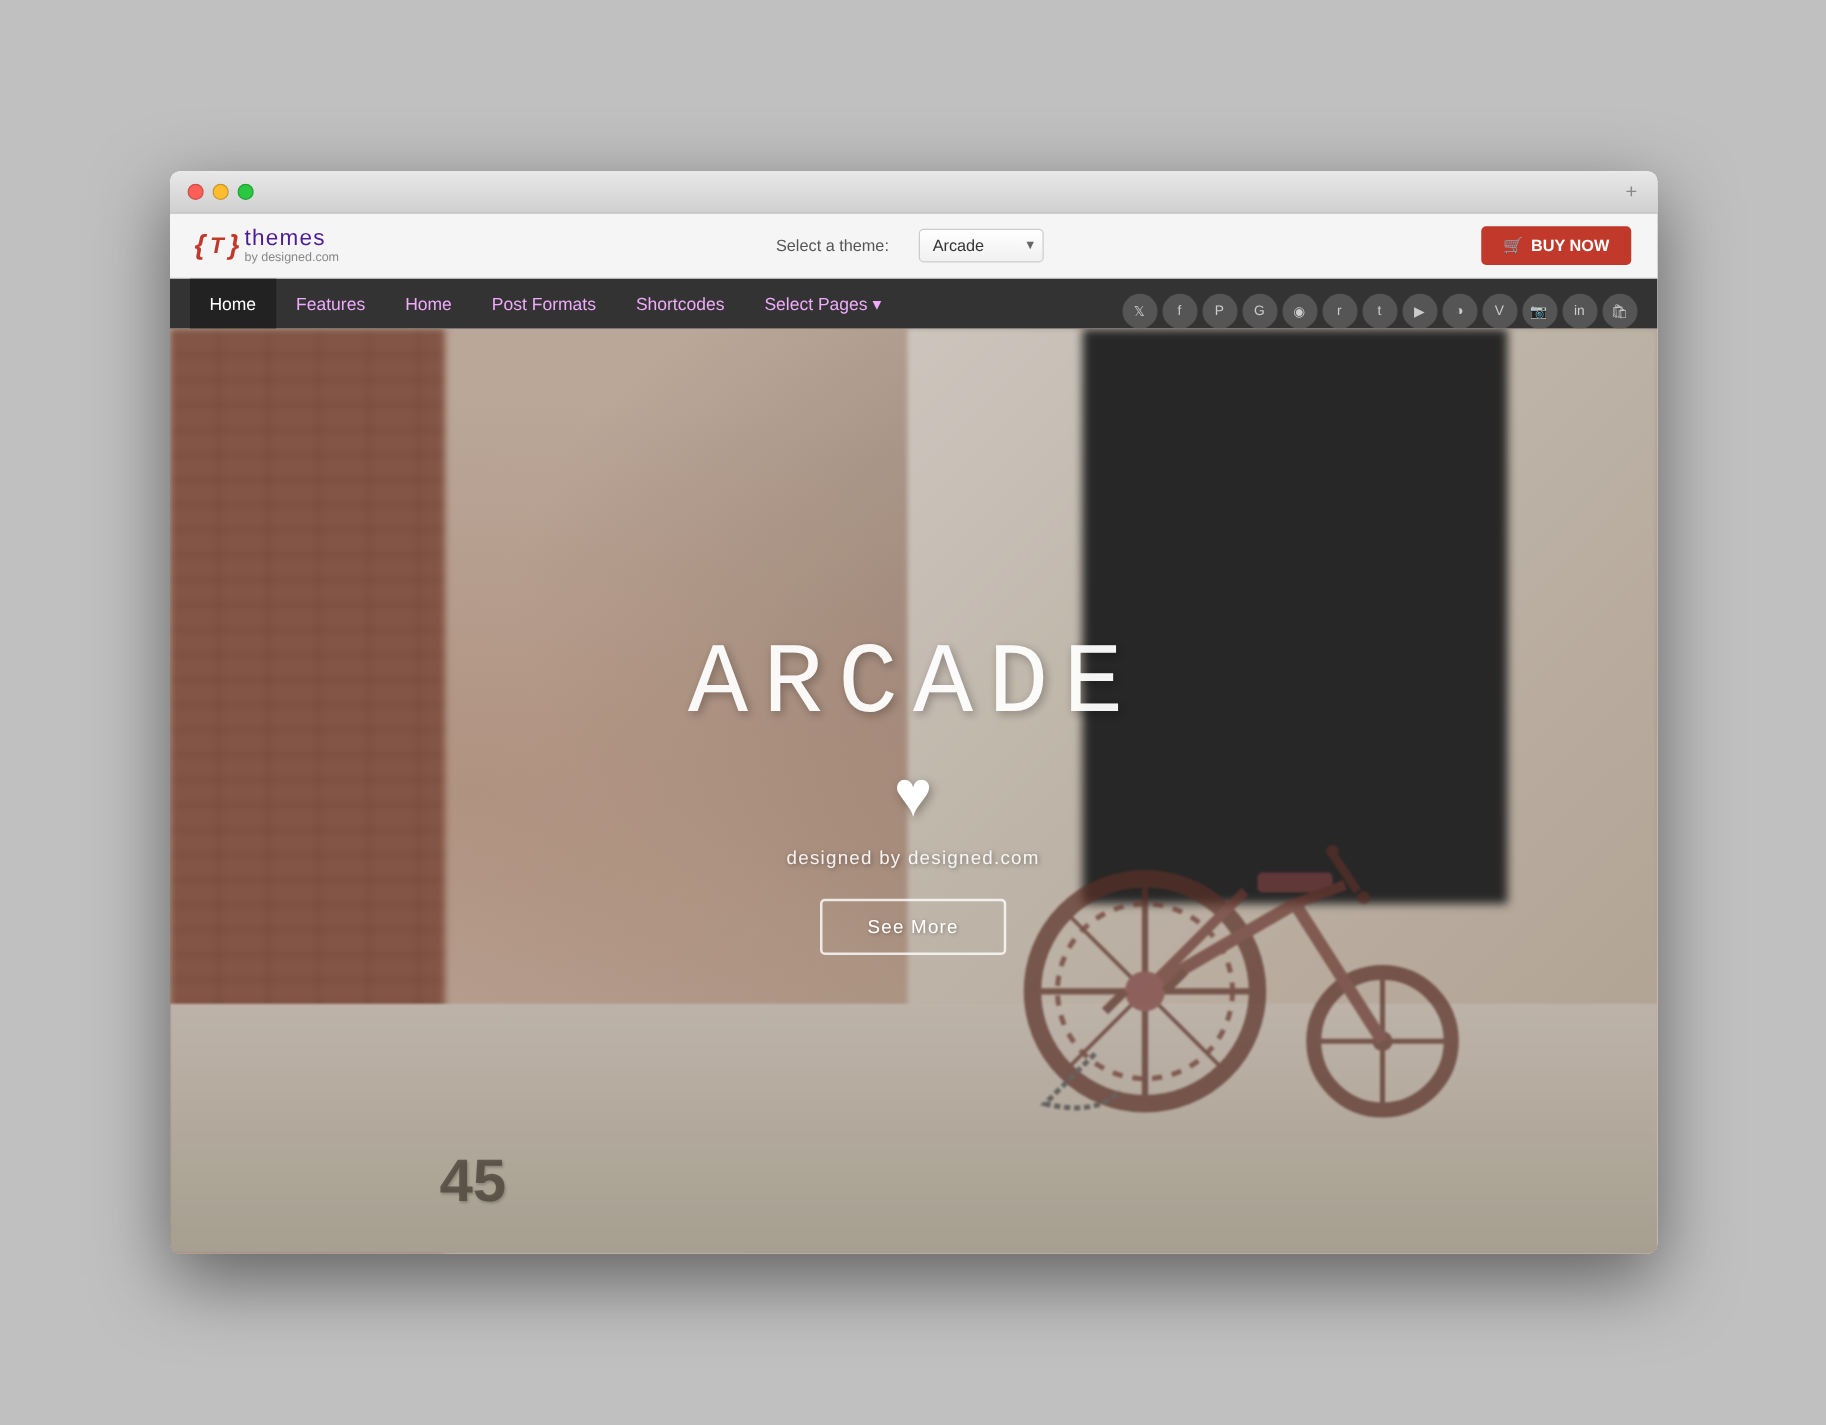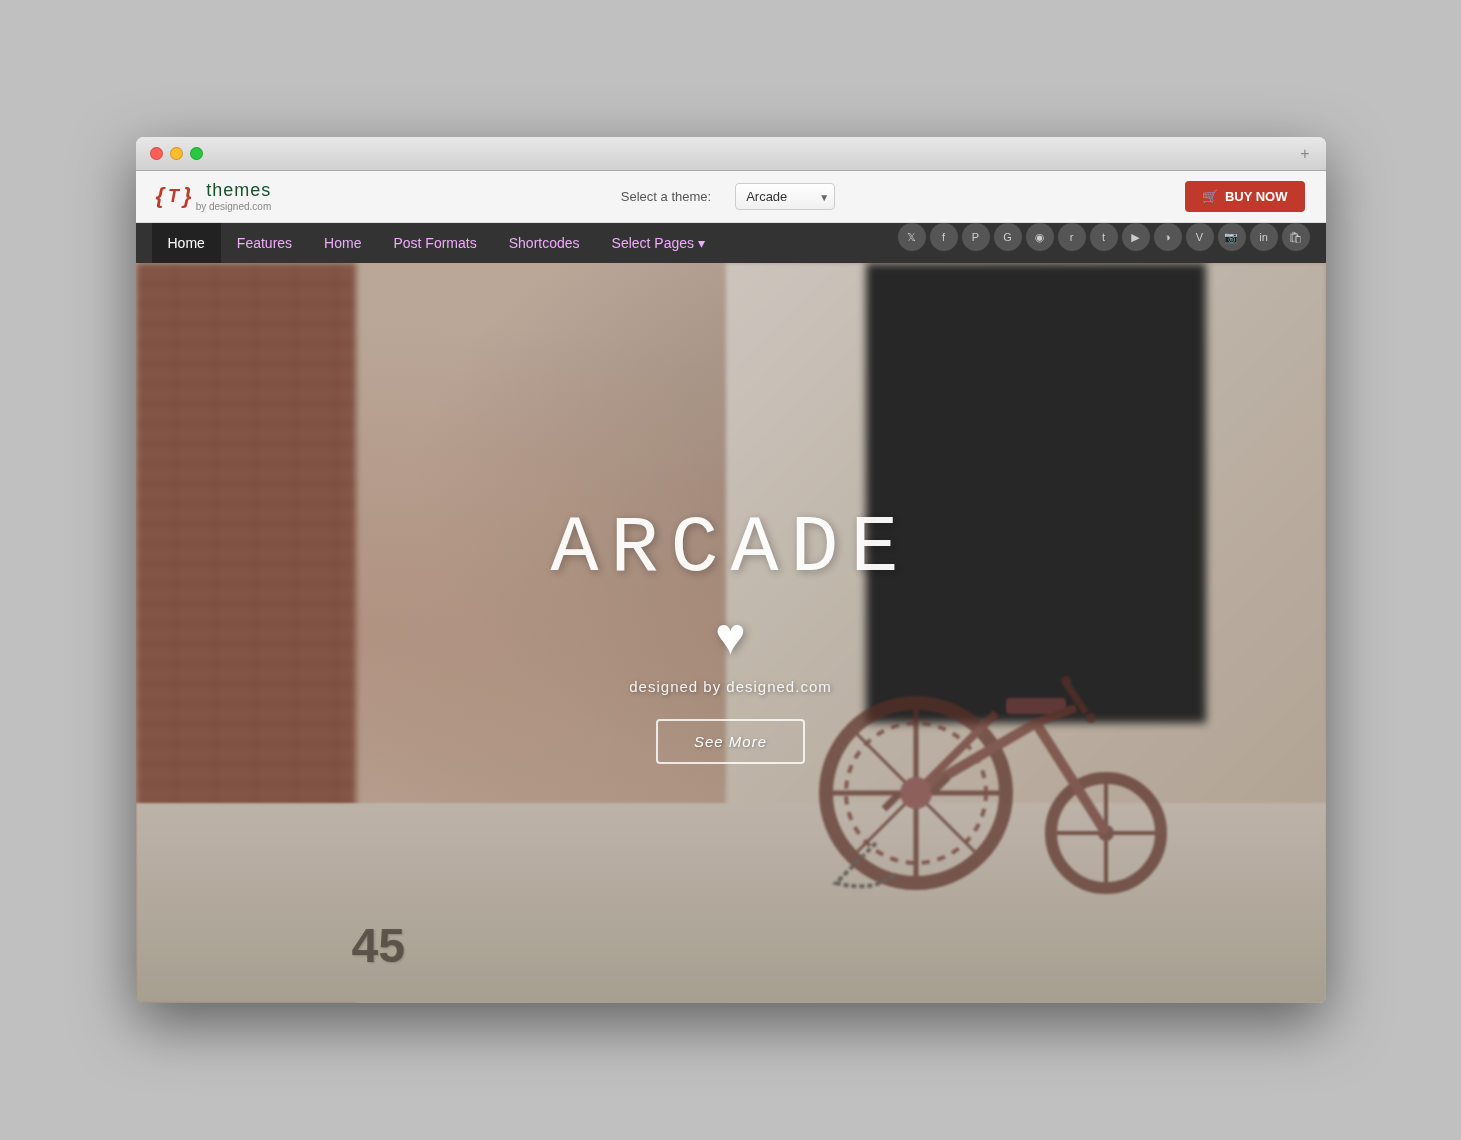--- a/index.html
+++ b/index.html
@@ -87,25 +87,24 @@
       font-style: italic;
     }
 
     .logo-text {
       display: flex;
       flex-direction: column;
       line-height: 1.1;
     }
 
     .logo-themes {
-      color: #14532d;
+      color: #4c1d95;
       font-size: 18px;
       font-weight: 300;
       letter-spacing: 1px;
-      text-align: right;
     }
 
     .logo-by {
       color: #888;
       font-size: 10px;
     }
 
     .theme-selector-area {
       display: flex;
       align-items: center;
@@ -156,21 +155,21 @@
       cursor: pointer;
       display: flex;
       align-items: center;
       gap: 6px;
     }
 
     
     .nav-bar {
       background: #333;
       display: flex;
-      align-items: flex-start;
+      align-items: flex-end;
       justify-content: space-between;
       padding: 0 16px;
     }
 
     .nav-links {
       display: flex;
       align-items: center;
     }
 
     .nav-item {
@@ -341,21 +340,20 @@
       margin-top: 8px;
       padding: 12px 36px;
       border: 2px solid rgba(255,255,255,0.8);
       background: transparent;
       color: #fff;
       font-size: 15px;
       border-radius: 4px;
       cursor: pointer;
       letter-spacing: 1px;
       text-shadow: 1px 1px 3px rgba(0,0,0,0.3);
-      font-style: italic;
     }
 
     
     .hero-number {
       position: absolute;
       bottom: 30px;
       left: 216px;
       color: rgba(80,70,60,0.8);
       font-size: 48px;
       font-weight: bold;

